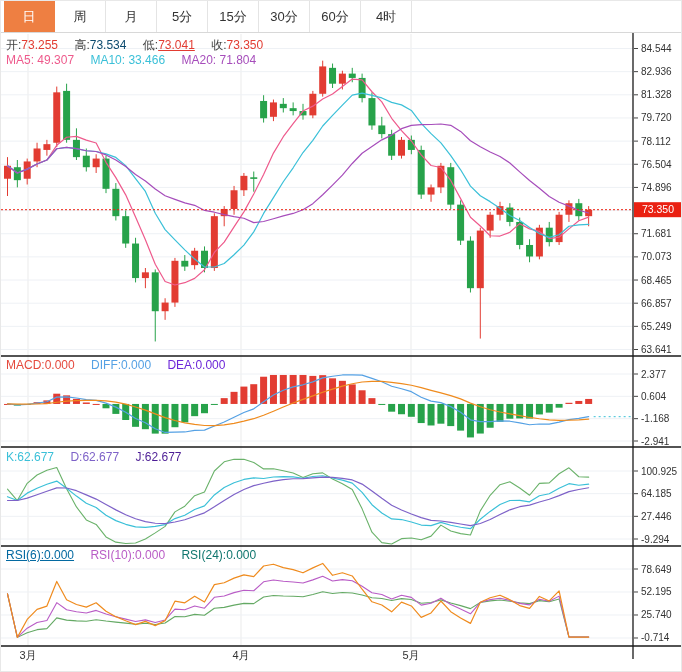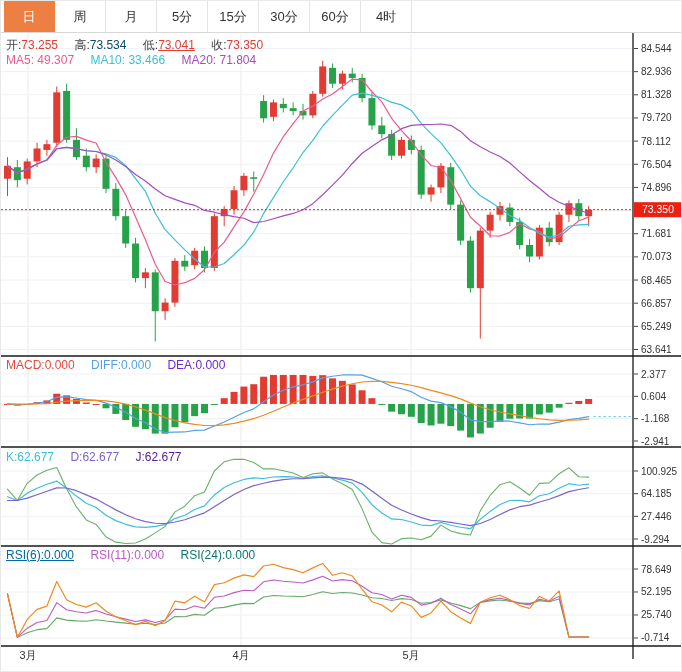--- a/index.html
+++ b/index.html
@@ -351,16 +351,16 @@
   </div>
 
   <div class="legend" style="top:449px">
     <span class="li" style="color: rgb(59, 192, 216);"><span>K:</span><span>62.677</span></span>
     <span class="li" style="color: rgb(126, 98, 200); text-align: center;"><span>D:</span><span>62.677</span></span>
     <span class="li" style="color: #4c1d95;"><span>J:</span><span>62.677</span></span>
   </div>
 
   <div class="legend" style="top:547px">
     <span class="li" style="color: #0369a1; text-decoration: underline;"><span>RSI(6):</span><span>0.000</span></span>
-    <span class="li" style="color: rgb(185, 92, 198);"><span>RSI(11):</span><span>0.000</span></span>
+    <span class="li" style="color: rgb(185, 92, 198);"><span>RSI(10):</span><span>0.000</span></span>
     <span class="li" style="color: #0f766e;"><span>RSI(24):</span><span>0.000</span></span>
   </div>
 </div>
 
 </body></html>

